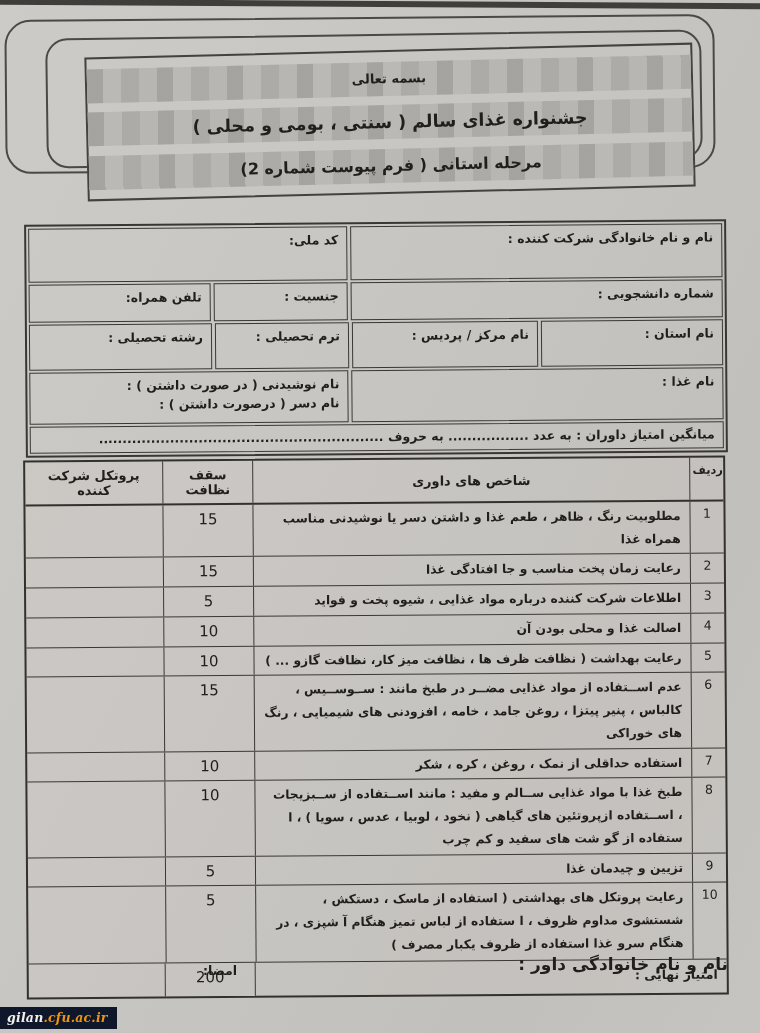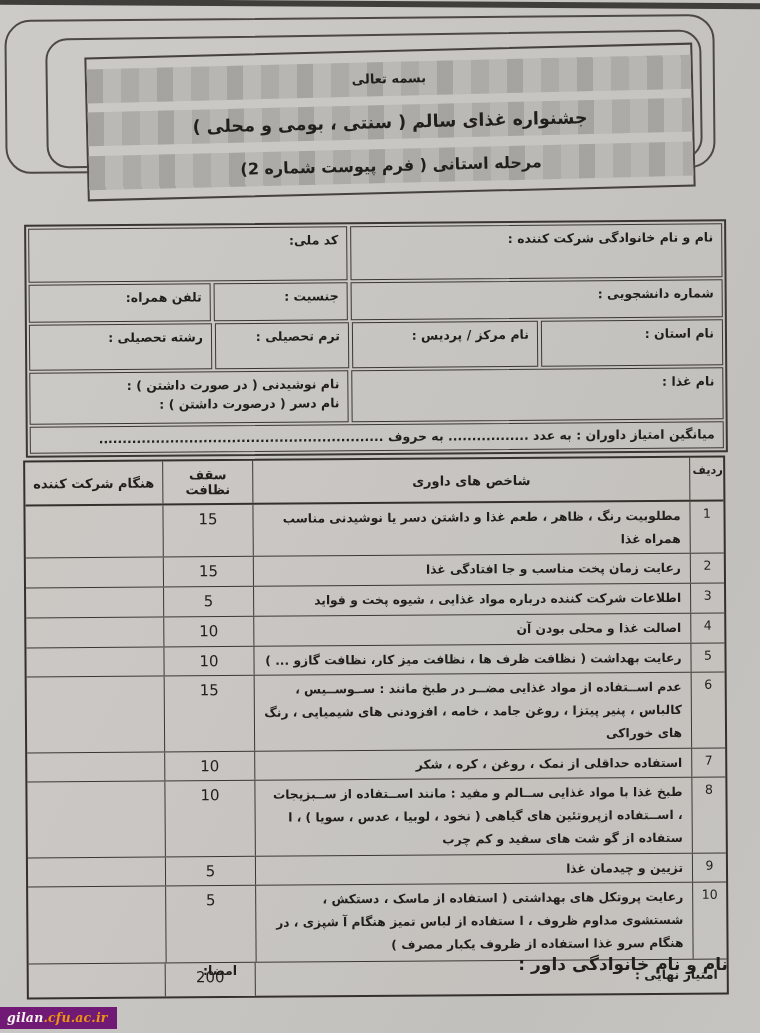--- a/index.html
+++ b/index.html
@@ -74,21 +74,21 @@
   .h-row{min-height:42px;border-bottom:2px solid #34312d;}
   .r-1{min-height:38px;} .r-2{min-height:23px;} .r-3{min-height:25px;}
   .r-4{min-height:24px;} .r-5{min-height:24px;} .r-6{min-height:47px;}
   .r-7{min-height:23px;} .r-8{min-height:68px;} .r-9{min-height:25px;}
   .r-10{min-height:76px;} .r-f{min-height:33px;}
   .f-label{font-weight:bold;font-size:12.5px;padding:7px 9px;text-align:right;}
   
   .judge{position:absolute;top:954px;right:32px;font-weight:bold;font-size:17px;}
   .sign{position:absolute;top:963px;left:203px;font-weight:bold;font-size:12.5px;}
   .watermark{
-    position:absolute;left:0;top:1007px;background:#701a75;
+    position:absolute;left:0;top:1007px;background:#0f172a;
     padding:3px 9px 4px 7px;font-style:italic;font-weight:bold;font-size:12.5px;
     font-family:"DejaVu Serif","Liberation Serif",serif;letter-spacing:0.2px;direction:ltr;
   }
   .wm-a{color:#f3f0ea;} .wm-b{color:#ee9410;}
 </style>
 </head>
 <body>
 
 <div class="top-edge"></div>
 
@@ -126,21 +126,21 @@
   <div class="irow row-e">
     <div class="cell">میانگین امتیاز داوران : به عدد ................. به حروف ............................................................</div>
   </div>
 </div>
 
 <div class="score-table">
   <div class="srow h-row">
     <div class="sc sh sh-no">ردیف</div>
     <div class="sc sh">شاخص های داوری</div>
     <div class="sc sh">سقف نظافت</div>
-    <div class="sc sh">هنگام شرکت کننده</div>
+    <div class="sc sh">پروتکل شرکت کننده</div>
   </div>
 
   <div class="srow r-1">
     <div class="sc c-no">1</div>
     <div class="sc c-cr">مطلوبیت رنگ ، ظاهر ، طعم غذا و داشتن دسر یا نوشیدنی مناسب همراه غذا</div>
     <div class="sc c-mx">15</div>
     <div class="sc c-ps"></div>
   </div>
   <div class="srow r-2">
     <div class="sc c-no">2</div>

